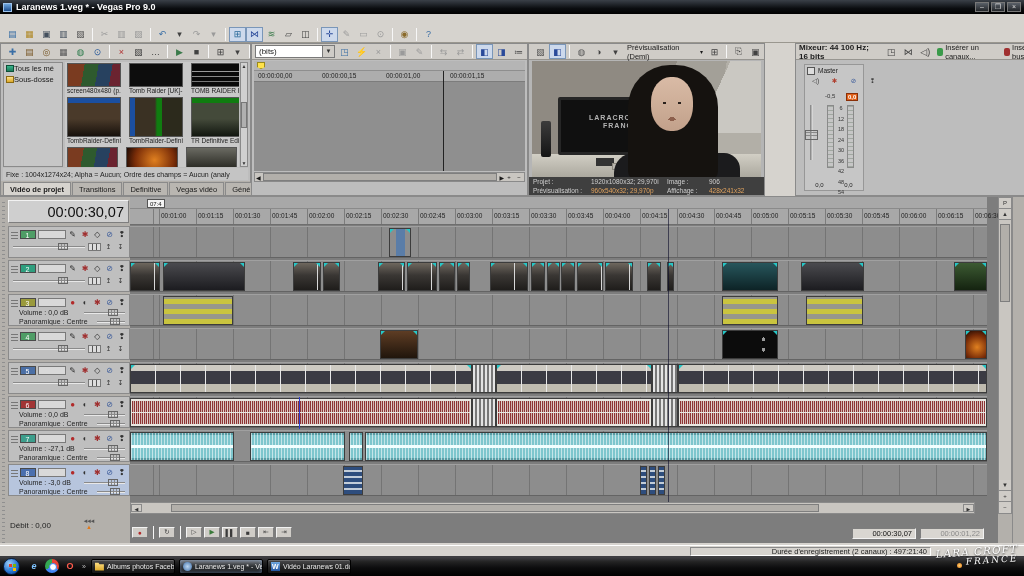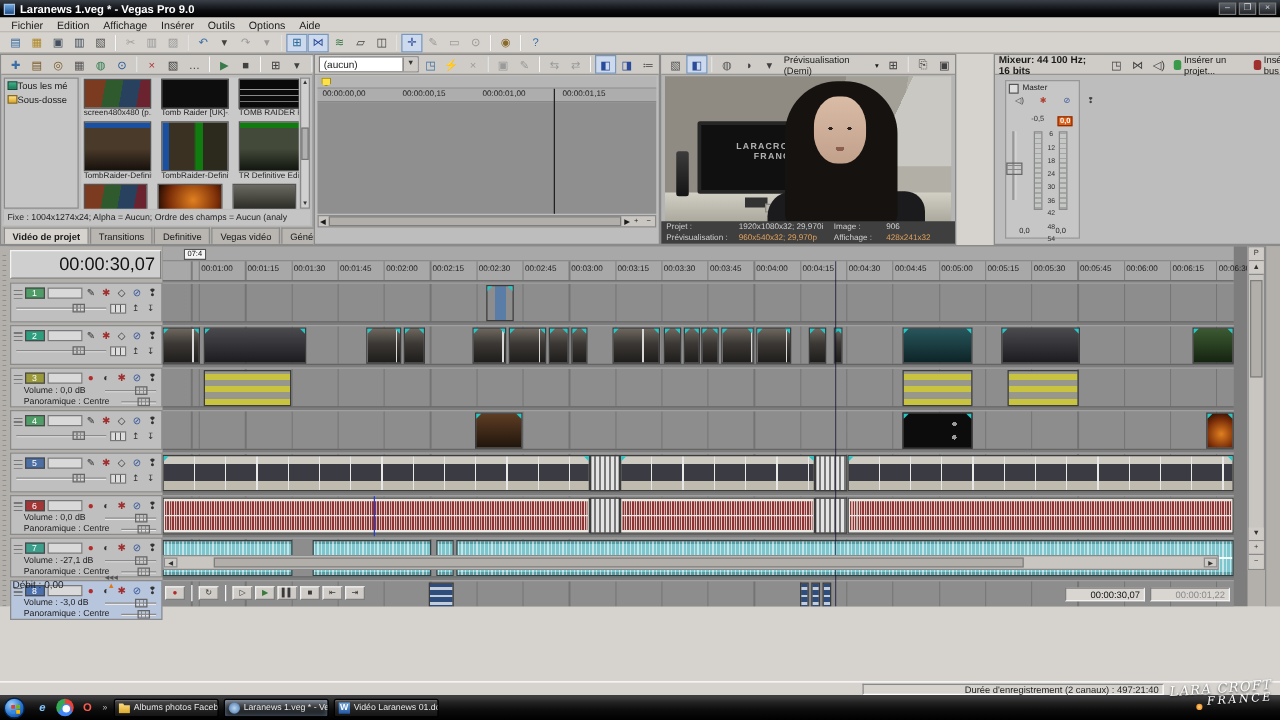--- a/index.html
+++ b/index.html
@@ -116,21 +116,21 @@
     border:1px solid #666;background-image:linear-gradient(0deg,transparent 0 3px,#888 3px 4px,transparent 4px 6px,#888 6px 7px,transparent 7px);}
   .meter{position:absolute;top:40px;bottom:22px;width:7px;background:linear-gradient(#cdd6cb,#b9c4b7);border:1px solid #8a8a8a;
     background-image:repeating-linear-gradient(0deg,rgba(90,110,90,.35) 0 1px,transparent 1px 4px);}
   .meter.l{left:22px;} .meter.r{left:42px;}
   .mscale{position:absolute;left:30px;top:40px;bottom:22px;width:12px;}
   .mscale span{position:absolute;left:0;width:12px;text-align:center;font-size:5.5px;color:#333;}
   .mpeak{position:absolute;top:28px;font-size:6px;color:#333;}
   .mpeak.badge{background:#e06018;color:#fff;border:1px solid #8a3008;padding:0 1px;font-weight:bold;}
   .mvals{position:absolute;left:0;right:0;bottom:2px;display:flex;justify-content:space-around;font-size:6px;color:#222;}
   
-  #timeline{position:absolute;top:196px;left:0;width:1024px;height:289px;background:#b3b0ab;border-top:1px solid #8a8a8a;}
+  #timeline{position:absolute;top:196px;left:0;width:1024px;height:347px;background:#b3b0ab;border-top:1px solid #8a8a8a;}
   .tl-grip{position:absolute;left:0;top:0;width:7px;bottom:0;background:#b3b0ab;
     background-image:repeating-linear-gradient(0deg,#8f8f8f 0 1px,transparent 1px 4px);background-size:3px 100%;background-repeat:no-repeat;background-position:2px 4px;}
   .timedisp{position:absolute;left:8px;top:3px;width:121px;height:23px;background:#cfcfcf;border:1px solid;
     border-color:#f2f2f2 #7e7e7e #7e7e7e #f2f2f2;font-size:14.5px;display:flex;align-items:center;justify-content:flex-end;
     padding-right:4px;color:#111;font-family:"Liberation Sans",sans-serif;}
   .thead{position:absolute;left:8px;width:122px;height:32px;background:#bfbfbf;border:1px solid #8a8a8a;font-size:7px;overflow:hidden;}
   .thead.sel{background:#b7c5dd;}
   .trow1{display:flex;align-items:center;height:13px;gap:2px;padding:2px 2px 0 2px;}
   .tgrip{width:7px;height:8px;background:repeating-linear-gradient(0deg,#777 0 1px,transparent 1px 3px);}
   .tnum{min-width:16px;height:9px;color:#fff;font-size:7px;text-align:center;line-height:9px;border:1px solid #4a4a4a;}
@@ -229,29 +229,20 @@
   <div class="titlebar">
     <span class="appico"></span>
     <span>Laranews 1.veg * - Vegas Pro 9.0</span>
     <span class="winbtns">
       <span class="winbtn">–</span>
       <span class="winbtn">❐</span>
       <span class="winbtn">×</span>
     </span>
   </div>
 
-  <div class="menubar" id="menubar">
-      <span class="menuitem">Fichier</span>
-      <span class="menuitem">Edition</span>
-      <span class="menuitem">Affichage</span>
-      <span class="menuitem">Insérer</span>
-      <span class="menuitem">Outils</span>
-      <span class="menuitem">Options</span>
-      <span class="menuitem">Aide</span>
-    </div>
 
   <div class="toolbar1" id="toolbar-main">
       <span class="tbtn" style="color: rgb(58, 110, 165);">▤</span>
       <span class="tbtn" style="color: rgb(176, 138, 42);">▦</span>
       <span class="tbtn" style="color: rgb(68, 80, 94);">▣</span>
       <span class="tbtn" style="color: rgb(68, 80, 94);">▥</span>
       <span class="tbtn" style="color: rgb(85, 85, 85);">▧</span>
       <span class="tsep"></span>
       <span class="tbtn dis">✂</span>
       <span class="tbtn dis">▥</span>
@@ -369,21 +360,21 @@
         <span class="tabarrows">
           <span class="tabarrow">◀</span>
           <span class="tabarrow">▶</span>
         </span>
       </div>
   </div>
 
   <div class="panel" id="pane-trimmer">
     <div class="ptool">
       <span class="combo">
-        <span>(aucun)</span>
+        <span>(bits)</span>
         <span class="dd">▼</span>
       </span>
       <span id="trimmer-toolbar-icons" style="display:flex;align-items:center;">
           <span class="tbtn" style="color: rgb(58, 110, 165);">◳</span>
           <span class="tbtn" style="color: rgb(176, 138, 42);">⚡</span>
           <span class="tbtn dis">×</span>
           <span class="tsep"></span>
           <span class="tbtn dis">▣</span>
           <span class="tbtn dis">✎</span>
           <span class="tsep"></span>
@@ -465,21 +456,21 @@
   <div class="panel" id="pane-mixer">
     <div class="ptool">
       <span class="mx-title">Mixeur: 44 100 Hz; 16 bits</span>
       <span id="mixer-toolbar-icons" style="display:flex;align-items:center;">
           <span class="tbtn">◳</span>
           <span class="tbtn">⋈</span>
           <span class="tbtn">◁)</span>
         </span>
       <span class="mx-btn">
         <span class="mx-ico" style="background:#3a9a4a;"></span>
-        <span>Insérer un projet...</span>
+        <span>Insérer un canaux...</span>
       </span>
       <span class="mx-btn">
         <span class="mx-ico" style="background:#a03030;"></span>
         <span>Insérer un bus</span>
       </span>
     </div>
     <div class="master">
       <div class="m-head">
         <span class="m-box"></span>
         <span>Master</span>

